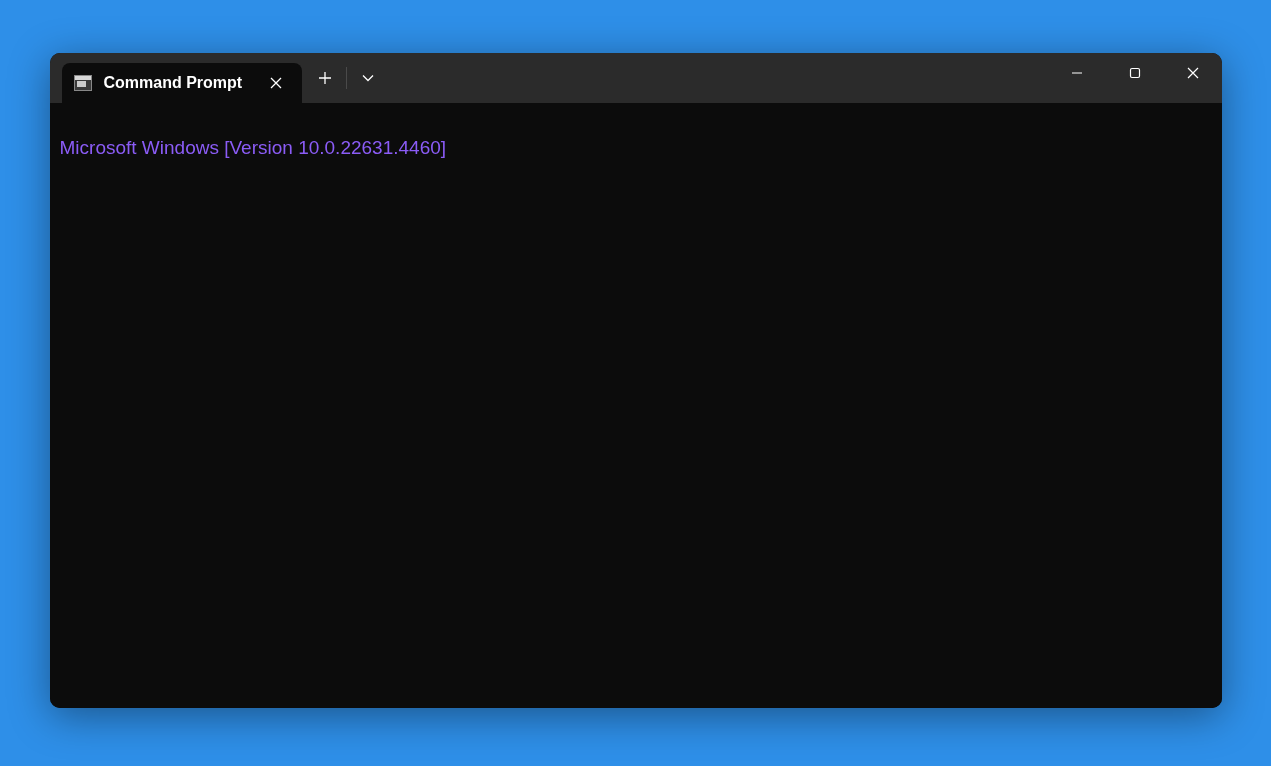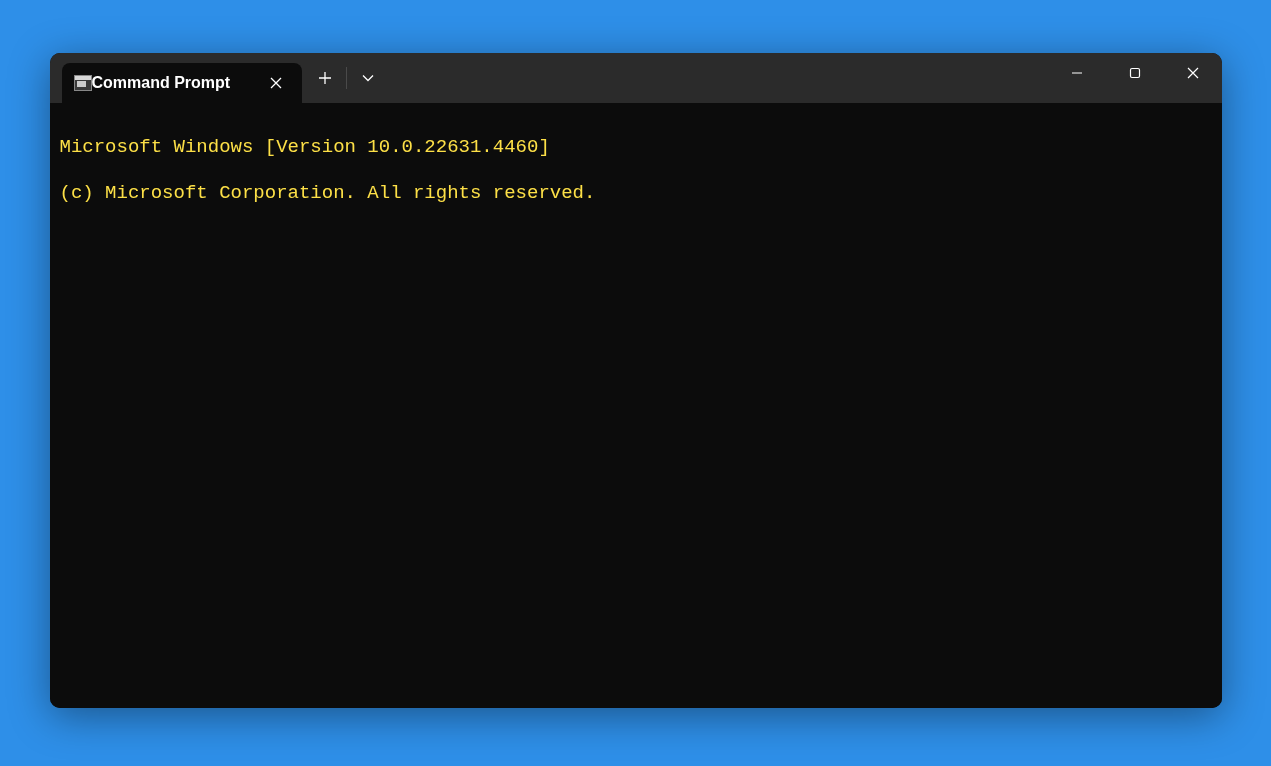--- a/index.html
+++ b/index.html
@@ -47,20 +47,21 @@
       padding-left: 12px;
     }
 
     .tab {
       height: 40px;
       background: #0c0c0c;
       border-radius: 8px 8px 0 0;
       display: flex;
       align-items: center;
       padding: 0 14px 0 12px;
+      gap: 12px;
       min-width: 240px;
       position: relative;
       margin-top: 10px;
     }
 
     .tab-icon {
       width: 18px;
       height: 16px;
       background: linear-gradient(180deg, #d8d8d8 0%, #d8d8d8 30%, #3a3a3a 30%, #3a3a3a 100%);
       border: 1px solid #888;
@@ -137,24 +138,24 @@
       align-items: center;
       justify-content: center;
       color: #ffffff;
       cursor: pointer;
     }
 
     .terminal-body {
       flex: 1;
       background: #0c0c0c;
       padding: 10px 10px;
-      font-family: Liberation Mono, monospace;
+      font-family: Liberation Sans, sans-serif;
       font-size: 19px;
       line-height: 1.22;
-      color: #fde047;
+      color: #8b5cf6;
       white-space: pre;
       overflow: hidden;
     }
 
     .terminal-line {
       display: block;
     }
 
     svg {
       display: block;
@@ -203,16 +204,15 @@
       <div class="win-btn close-btn">
         <svg width="12" height="12" viewBox="0 0 12 12">
             <path d="M1 1 L11 11 M11 1 L1 11" stroke="currentColor" stroke-width="1.2" fill="none"></path>
           </svg>
       </div>
     </div>
   </div>
 
   <div class="terminal-body">
 <span class="terminal-line">Microsoft Windows [Version 10.0.22631.4460]</span>
-<span class="terminal-line">(c) Microsoft Corporation. All rights reserved.</span>
 <span class="terminal-line"></span>
   </div>
 </div>
 
 </body></html>

